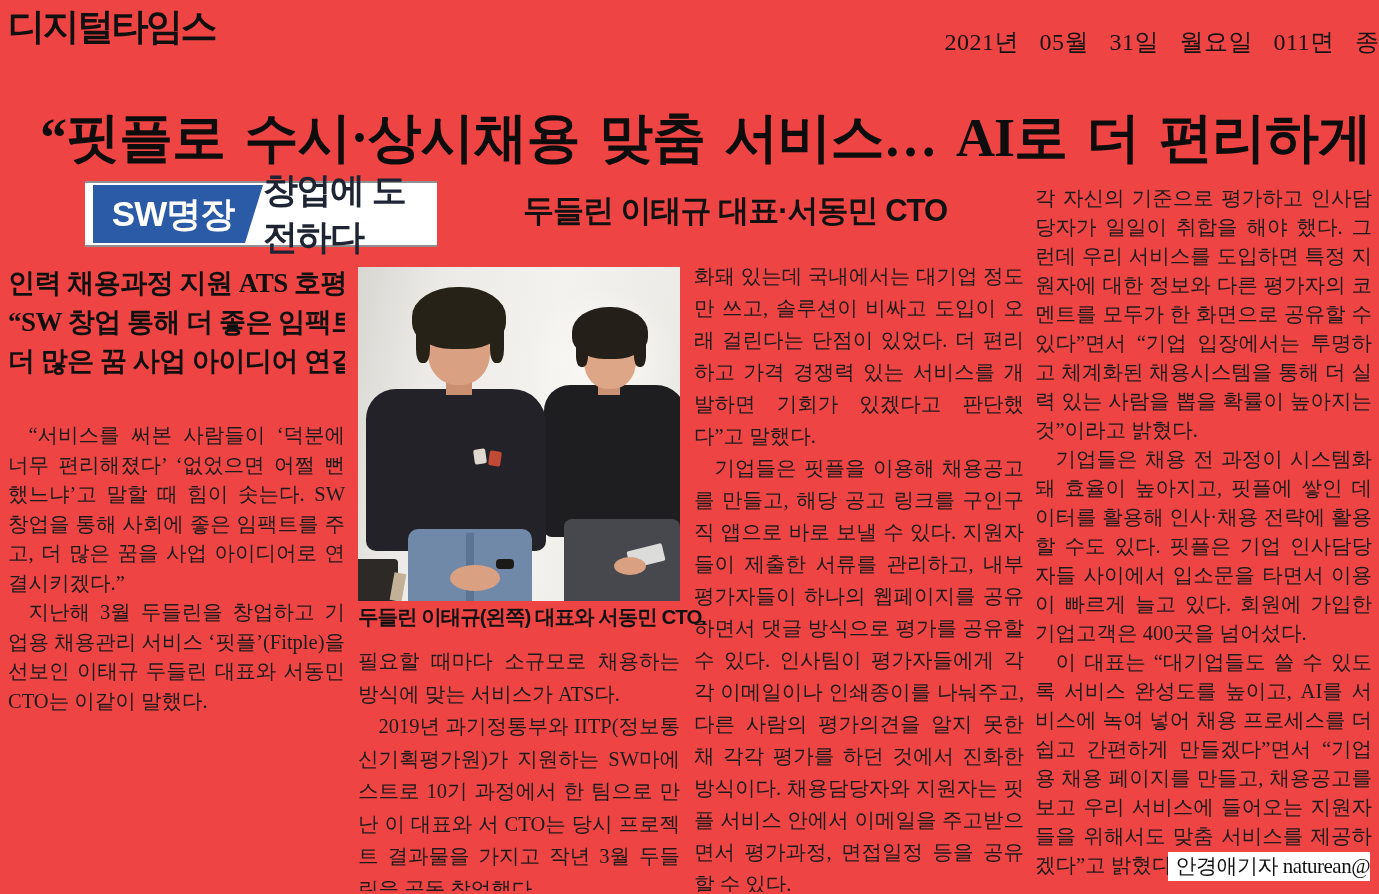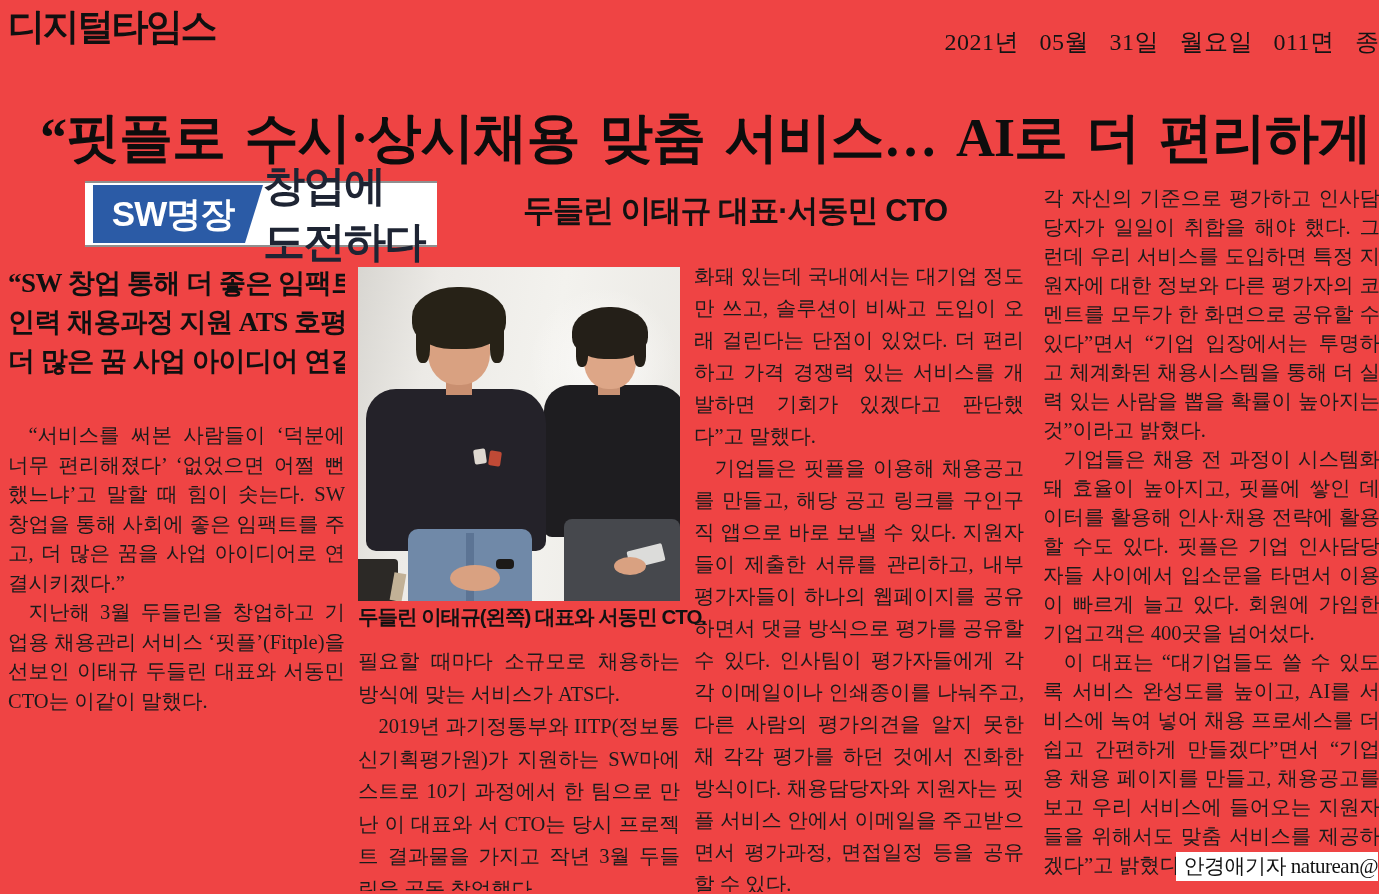--- a/index.html
+++ b/index.html
@@ -20,34 +20,34 @@
 
   
   .badge-row{position:absolute;left:85px;top:181px;width:352px;height:62px;
     border-top:2px solid #8f8f8f;border-bottom:2px solid #8f8f8f;background:#ffffff;}
   .badge-blue{position:absolute;left:8px;top:2px;bottom:2px;width:160px;
     background:var(--accent,#2b5ba6);color:#ffffff;
     font-family:"Liberation Sans","DejaVu Sans",sans-serif;font-weight:bold;font-size:35px;
     display:flex;align-items:center;justify-content:center;letter-spacing:-1px;
     clip-path:polygon(0 0,100% 0,calc(100% - 18px) 100%,0 100%);padding-right:10px;}
   .badge-label{position:absolute;left:178px;top:2px;bottom:2px;right:6px;
-    font-family:"Liberation Sans","DejaVu Sans",sans-serif;font-weight:bold;font-size:42px;
+    font-family:"Liberation Sans","DejaVu Sans",sans-serif;font-weight:bold;font-size:35px;
     letter-spacing:-1.5px;color:#1e2433;display:flex;align-items:center;}
   .series-title{position:absolute;left:523px;top:190px;
     font-family:"Liberation Sans","DejaVu Sans",sans-serif;font-weight:bold;
     font-size:31px;letter-spacing:-1px;color:#111111;}
 
   
   .col{position:absolute;overflow:hidden;text-align:justify;}
   .col p{margin:0;text-indent:1em;}
   .col.continued p:first-of-type{text-indent:0;}
   #col1{left:8px;top:262px;width:337px;height:630px;font-size:20.5px;line-height:29.5px;}
   #col2{left:358px;top:645px;width:322px;height:246px;font-size:20.5px;line-height:32.5px;}
   #col3{left:694px;top:260px;width:330px;height:632px;font-size:20.5px;line-height:32px;}
-  #col4{left:1035px;top:184px;width:337px;height:706px;font-size:20.5px;line-height:29px;margin-left:8px;}
+  #col4{left:1035px;top:184px;width:337px;height:706px;font-size:20.5px;line-height:29px;}
 
   .deck{margin:2px 0 40px 0;text-align:center;font-weight:bold;font-size:27px;
     line-height:39px;letter-spacing:-0.5px;color:#101010;}
   .deck div{white-space:nowrap;}
 
   .byline{position:absolute;right:2px;top:668px;
     font-family:Liberation Serif, serif;
     font-size:21px;letter-spacing:-0.5px;color:#111111;background:#ffffff;padding-left:8px;}
 
   
@@ -100,22 +100,22 @@
 
   <div class="badge-row">
     <div class="badge-blue">SW명장</div>
     <div class="badge-label">창업에 도전하다</div>
   </div>
   <div class="series-title">두들린 이태규 대표·서동민 CTO</div>
 
   <div class="col" id="col1">
     <div class="deck">
 
-    <div>“SW 창업 통해 더 좋은 임팩트</div>
-        <div>인력 채용과정 지원 ATS 호평</div>
+    <div>인력 채용과정 지원 ATS 호평</div>
+        <div>“SW 창업 통해 더 좋은 임팩트</div>
         <div>더 많은 꿈 사업 아이디어 연결”</div>
       </div>
     <div>
 
     <p>“서비스를 써본 사람들이 ‘덕분에 너무 편리해졌다’ ‘없었으면 어쩔 뻔 했느냐’고 말할 때 힘이 솟는다. SW 창업을 통해 사회에 좋은 임팩트를 주고, 더 많은 꿈을 사업 아이디어로 연결시키겠다.”</p>
         <p>지난해 3월 두들린을 창업하고 기업용 채용관리 서비스 ‘핏플’(Fitple)을 선보인 이태규 두들린 대표와 서동민 CTO는 이같이 말했다.</p>
       </div>
   </div>
 
   <div class="photo">

